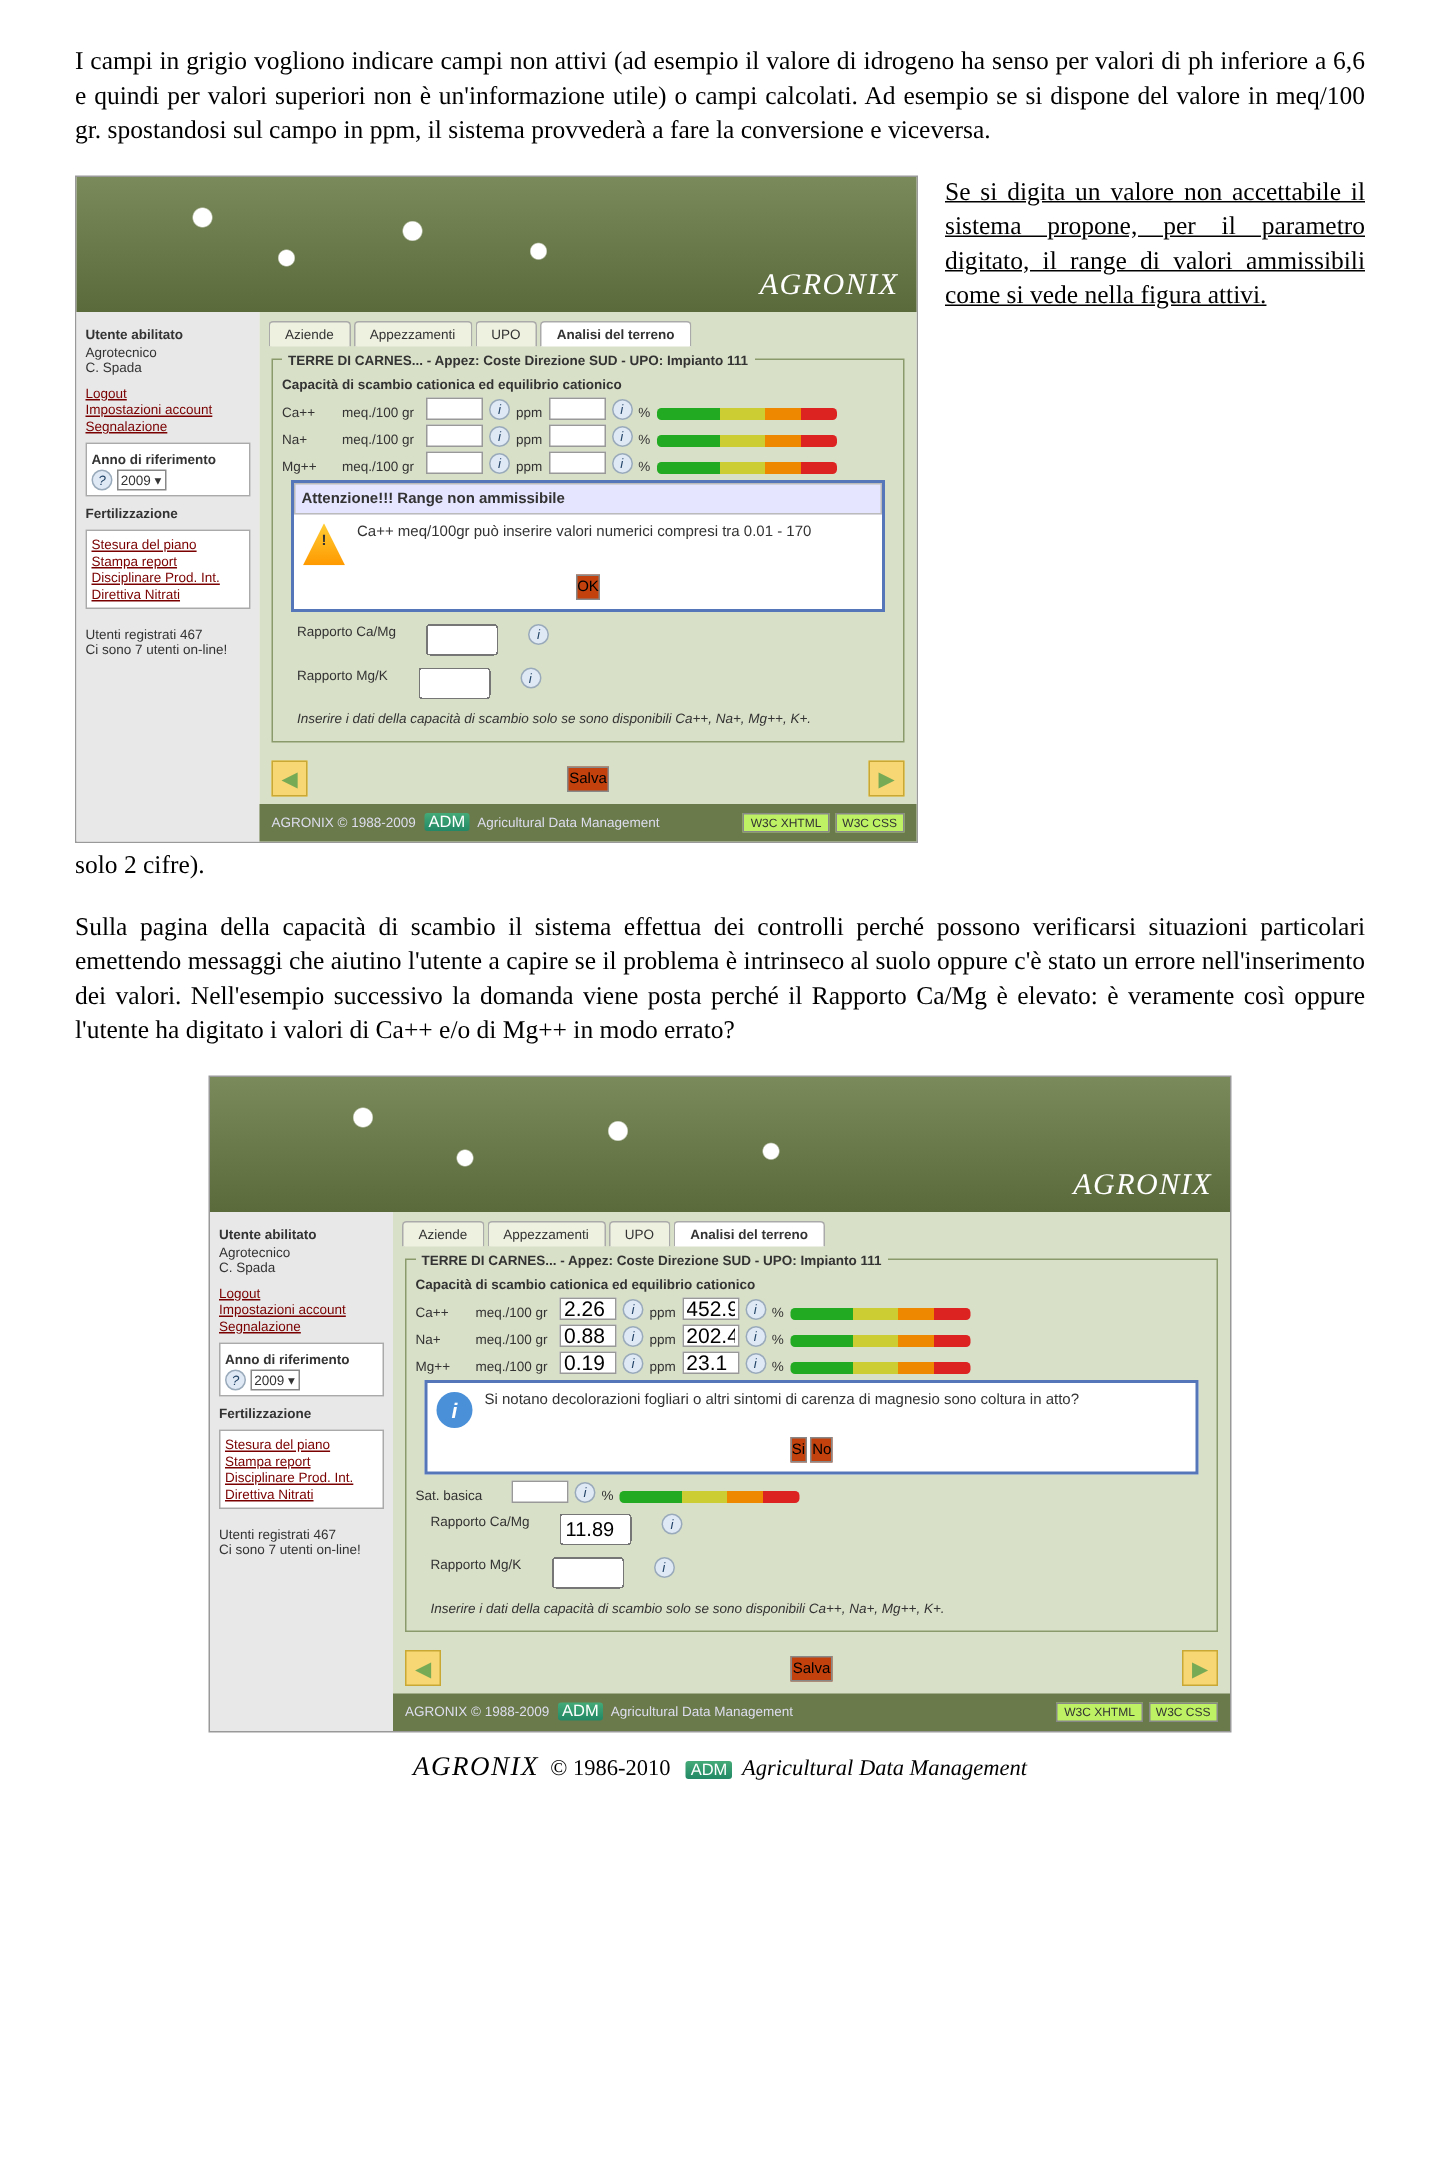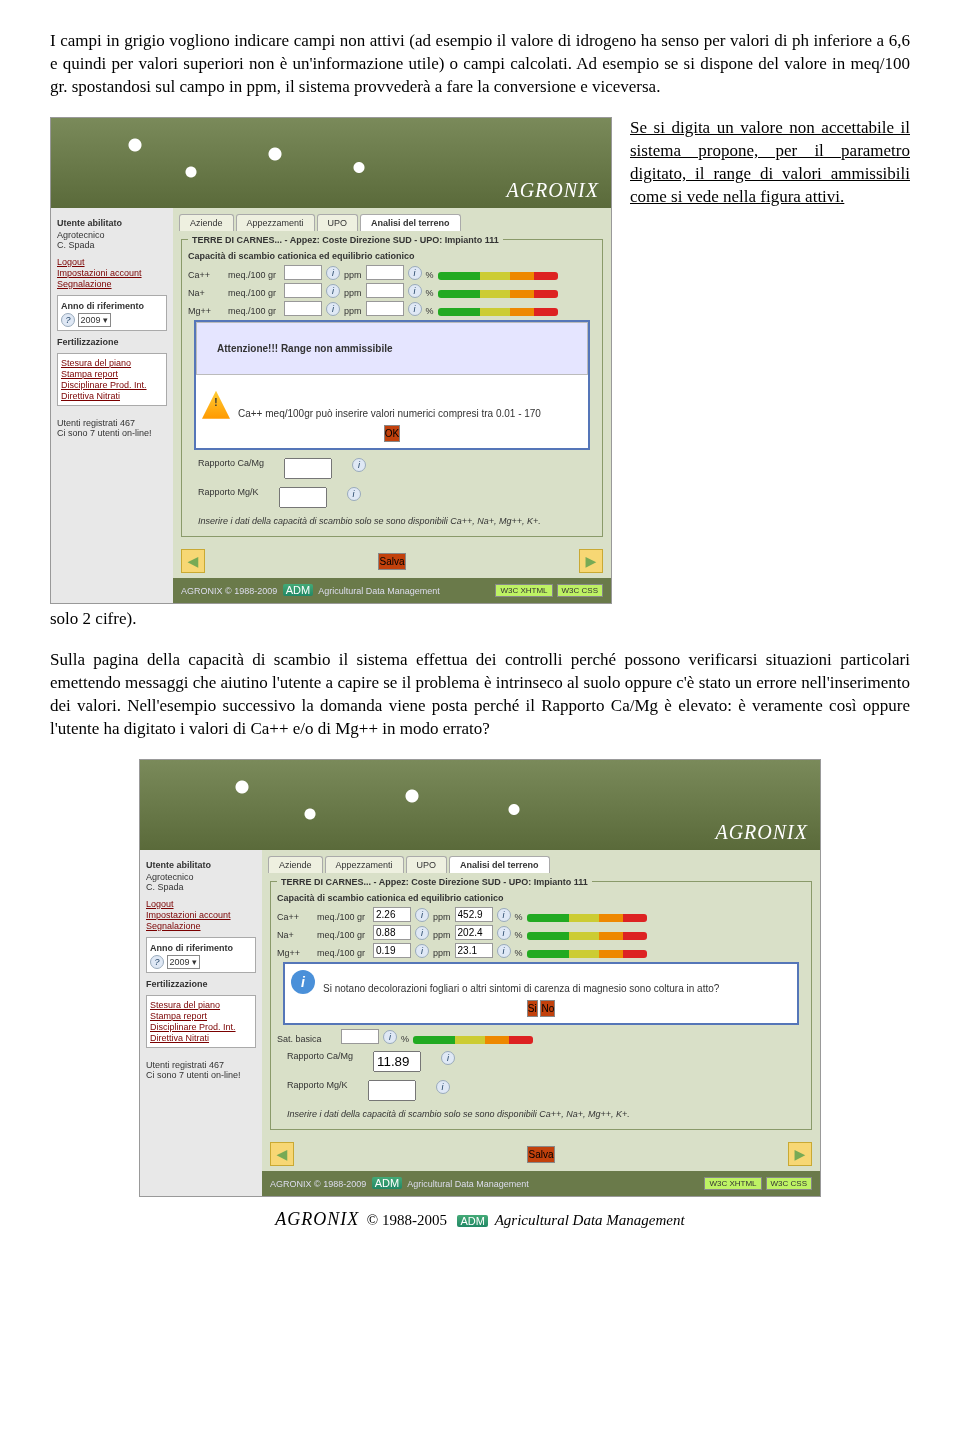--- a/index.html
+++ b/index.html
@@ -18,26 +18,26 @@
 .m{flex:1;background:#d9e0c8;padding:0}
 .tabs{display:flex;gap:2px;padding:6px 6px 0}
 .tab{background:#eef0e0;border:1px solid #aaa;border-bottom:none;padding:3px 10px;font-size:9px;border-radius:3px 3px 0 0;cursor:pointer}
 .tab.act{background:#fff;font-weight:bold}
 .fset{border:1px solid #8a9a6a;margin:4px 8px 8px;background:#d9e0c8;padding:6px}
 .fset legend{font-size:9px;font-weight:bold;padding:0 4px}
 .fset .sub{font-size:9px;font-weight:bold;margin-bottom:4px}
 .r{display:flex;align-items:flex-end;gap:4px;margin:3px 0;font-size:9px}
 .r label{width:36px}
 .r .u{width:52px}
-.r input{width:32px;height:13px;border:1px solid #999;font-size:10px;padding:0 2px}
+.r input{width:32px;height:13px;border:1px solid #999;font-size:14px;padding:0 2px}
 .i{display:inline-flex;align-items:center;justify-content:center;width:12px;height:12px;border-radius:50%;background:#dfe8f5;color:#246;font-style:italic;font-size:9px;border:1px solid #9ab}
 .bar{width:120px;height:8px;border-radius:3px;background:linear-gradient(90deg,#2a2 0 35%,#cc3 35% 60%,#e80 60% 80%,#d22 80% 100%)}
 .modal{border:2px solid #5576b8;background:#fff;margin:4px 6px;padding:6px;font-size:10px}
-.mhead{background:#e5e5ff;border:1px solid #bbb;padding:20px;margin:-6px -6px 16px;font-weight:bold;color:#333}
-.mrow{display:flex;align-items:flex-end;gap:8px}
+.mhead{background:#e5e5ff;border:1px solid #bbb;padding:4px;margin:-6px -6px 6px;font-weight:bold;color:#333}
+.mrow{display:flex;align-items:flex-start;gap:8px}
 .warn{width:28px;height:28px;background:linear-gradient(#fc3,#f90);clip-path:polygon(50% 0,100% 100%,0 100%);position:relative}
 .warn::after{content:"!";position:absolute;left:0;right:0;text-align:center;top:6px;font-weight:bold;color:#333}
 .info{width:24px;height:24px;border-radius:50%;background:#4a90d9;color:#fff;display:flex;align-items:center;justify-content:center;font-style:italic;font-weight:bold;font-size:14px}
 .btn{background:#c2410c;border:1px solid #888;padding:2px 0;font-size:10px;cursor:pointer}
 .bot{display:flex;gap:20px;padding:4px 10px;font-size:9px}
 .nav{display:flex;justify-content:space-between;padding:4px 8px}
 .arrow{width:22px;height:22px;background:#f7d774;border:1px solid #c9a933;display:flex;align-items:center;justify-content:center;cursor:pointer;font-size:14px;color:#7a5}
 .save{text-align:center;padding:4px}
 .foot{background:#6a7a4a;color:#dde;padding:6px 8px;display:flex;justify-content:space-between;align-items:center;font-size:9px}
 .badges{display:flex;gap:4px}
@@ -277,15 +277,15 @@
                 <span class="badge">W3C XHTML</span>
                 <span class="badge">W3C CSS</span>
               </span>
             </div>
    </div>
   </div>
  </div>
 </div>
 
 <div class="footer">
- <span class="ag">AGRONIX</span>&nbsp;&nbsp;<span>© 1988-2005</span>&nbsp;&nbsp;<span class="adm">ADM</span>&nbsp;<em>Agricultural Data Management</em>
+ <span class="ag">AGRONIX</span>&nbsp;&nbsp;<span>© 1986-2010</span>&nbsp;&nbsp;<span class="adm">ADM</span>&nbsp;<em>Agricultural Data Management</em>
 </div>
 </div>
 
 </body></html>

